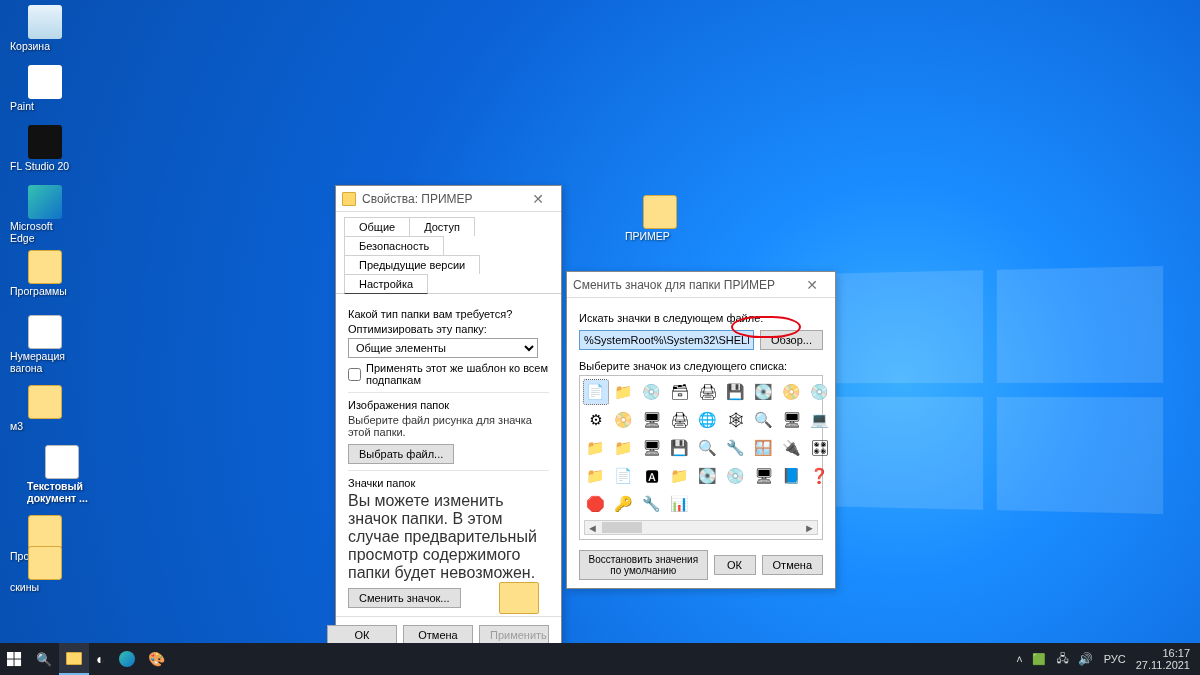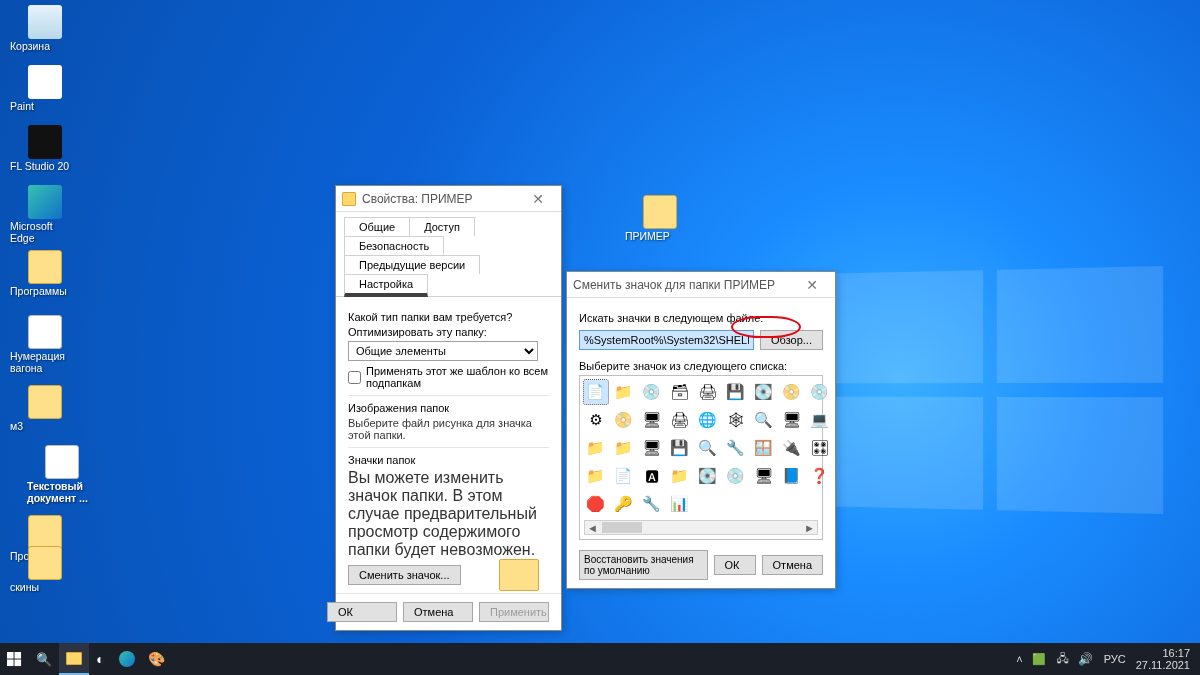--- a/index.html
+++ b/index.html
@@ -28,28 +28,28 @@
   .desktop-icon span { font-size: 10.5px; line-height: 1.1; display:block; word-wrap: break-word;}
 
   
   .dlg { position: absolute; background: #fff; border: 1px solid #888; box-shadow: 2px 2px 8px rgba(0,0,0,.2); }
   .dlg-title { height: 26px; background: #fff; border-bottom: 1px solid #ddd; display:flex; align-items:center; padding: 0 6px; font-size:12px; color:#555; }
   .dlg-title .folder-ic { width:14px;height:14px;background:#ffd76a;border:1px solid #d6a93a;margin-right:6px;border-radius:1px;}
   .dlg-title .close { margin-left:auto; width:34px;text-align:center;color:#777;font-size:14px;}
   .tabs { display:flex; flex-wrap:wrap; padding: 4px 8px 0; border-bottom:1px solid #d0d0d0;}
   .tab { padding: 3px 14px; border:1px solid #d0d0d0; border-bottom:none; margin-right:-1px; background:#fff; font-size:11px; position:relative;top:1px;}
   .tab.row2 { }
-  .tab.active { background:#fff; border-bottom:4px solid #404040; z-index:1;}
+  .tab.active { background:#fff; border-bottom:1px solid #404040; z-index:1;}
   .dlg-body { padding: 8px 12px; }
   .group-label { font-size:11px; color:#000; margin:6px 0 3px; }
   .sep { border-top:1px solid #e5e5e5; margin:6px 0; }
   select.win, input.win-input { width: 190px; height:20px; border:1px solid #a0a0a0; font-size:11px; padding:1px 3px; background:#fff;}
   .chk { display:flex; align-items:center; gap:5px; font-size:11px; margin-top:4px;}
   .chk input { width:13px;height:13px;}
-  .btn { display:inline-block; min-width:70px; padding:3px 10px; border:1px solid #a7a7a7; background:#e1e1e1; font-size:11px; text-align:left;}
+  .btn { display:inline-block; min-width:70px; padding:3px 10px; border:1px solid #a7a7a7; background:#e1e1e1; font-size:11px; text-align:center;}
   .btn.dis { color:#9c9c9c;}
   .dlg-footer { display:flex; gap:6px; justify-content:flex-end; padding:8px 12px; border-top:1px solid #e0e0e0;}
   .folder-preview { width:40px;height:32px;background:#ffe08a;border:1px solid #d6a93a;border-radius:2px;float:right;margin:-6px 10px 0 0;}
 
   
   .findrow { display:flex; gap:6px; margin:6px 0 10px;}
   .findrow input { flex:1; height:20px; border:1px solid #5a9bd5; background:#cde6ff; font-size:11px; padding:1px 4px; color:#000;}
   .findrow .btn { min-width:56px;}
   .red-oval { position:absolute; border:2px solid #e30613; border-radius:50%/60%; width:70px;height:22px; pointer-events:none;}
   .icon-grid-wrap { border:1px solid #bfbfbf; padding:4px; }
@@ -153,20 +153,23 @@
     <select class="win">
       <option>Общие элементы</option>
     </select>
     <label class="chk">
       <input type="checkbox" style="">
       <span>Применять этот же шаблон ко всем подпапкам</span>
     </label>
     <div class="sep"></div>
     <div class="group-label">Изображения папок</div>
     <div style="font-size:11px;color:#333">Выберите файл рисунка для значка этой папки.</div>
+    <div style="margin-top:6px">
+      <span class="btn">Выбрать файл...</span>
+    </div>
     <div class="sep"></div>
     <div class="group-label">Значки папок</div>
     <div style="font-size:16px;color:#333">Вы можете изменить значок папки. В этом случае предварительный просмотр содержимого папки будет невозможен.</div>
     <div style="margin-top:6px; position:relative;">
       <span class="btn">Сменить значок...</span>
       <div class="folder-preview"></div>
     </div>
   </div>
   <div class="dlg-footer">
     <span class="btn">ОК</span>

